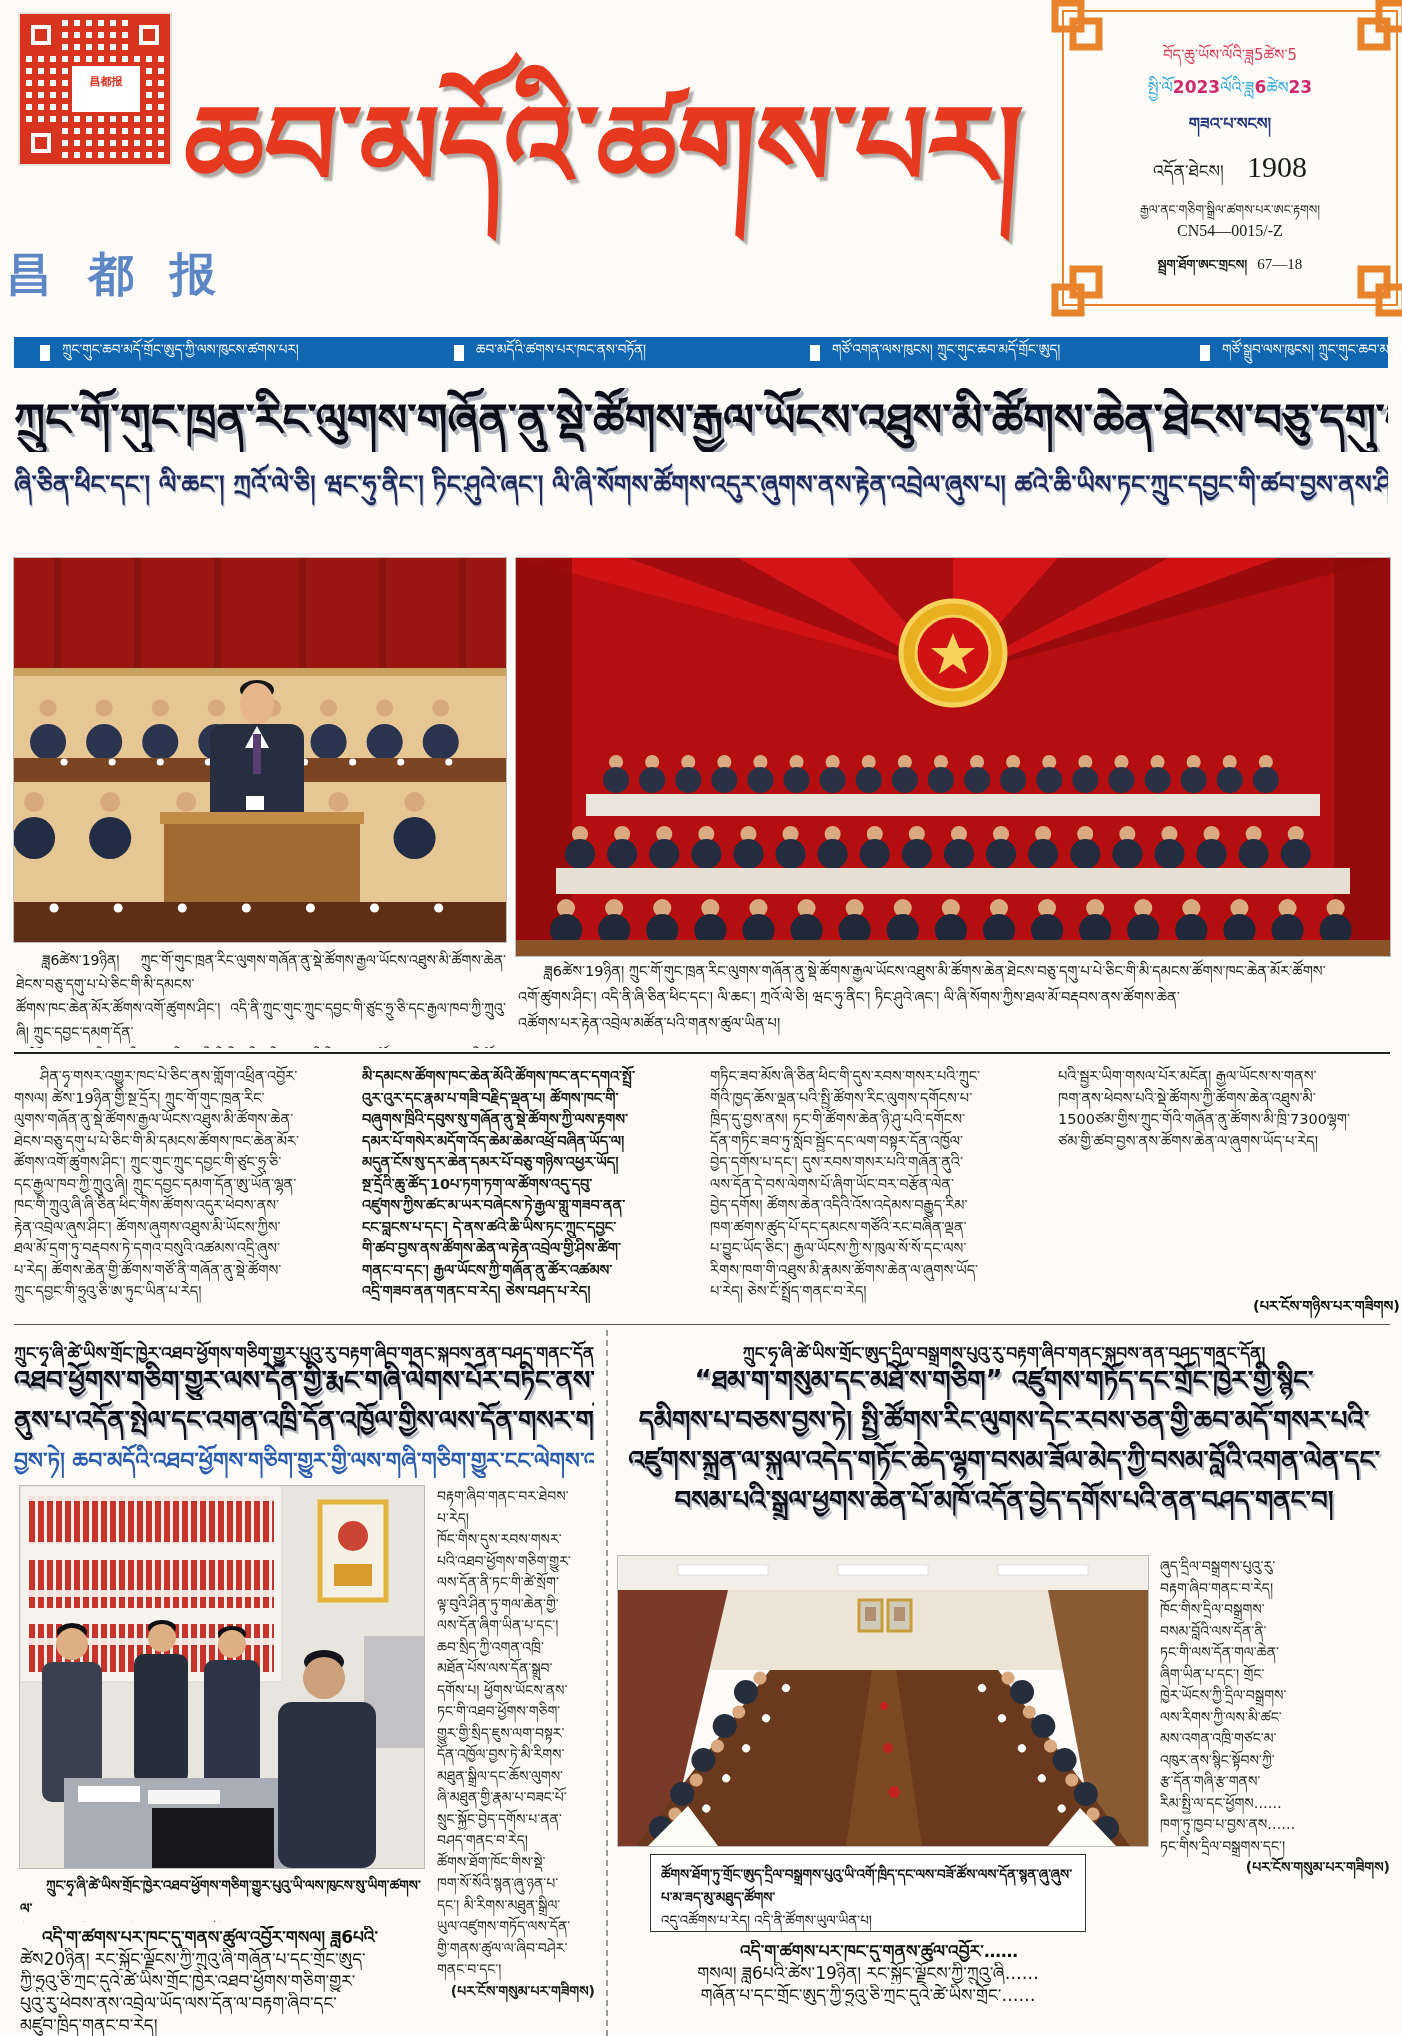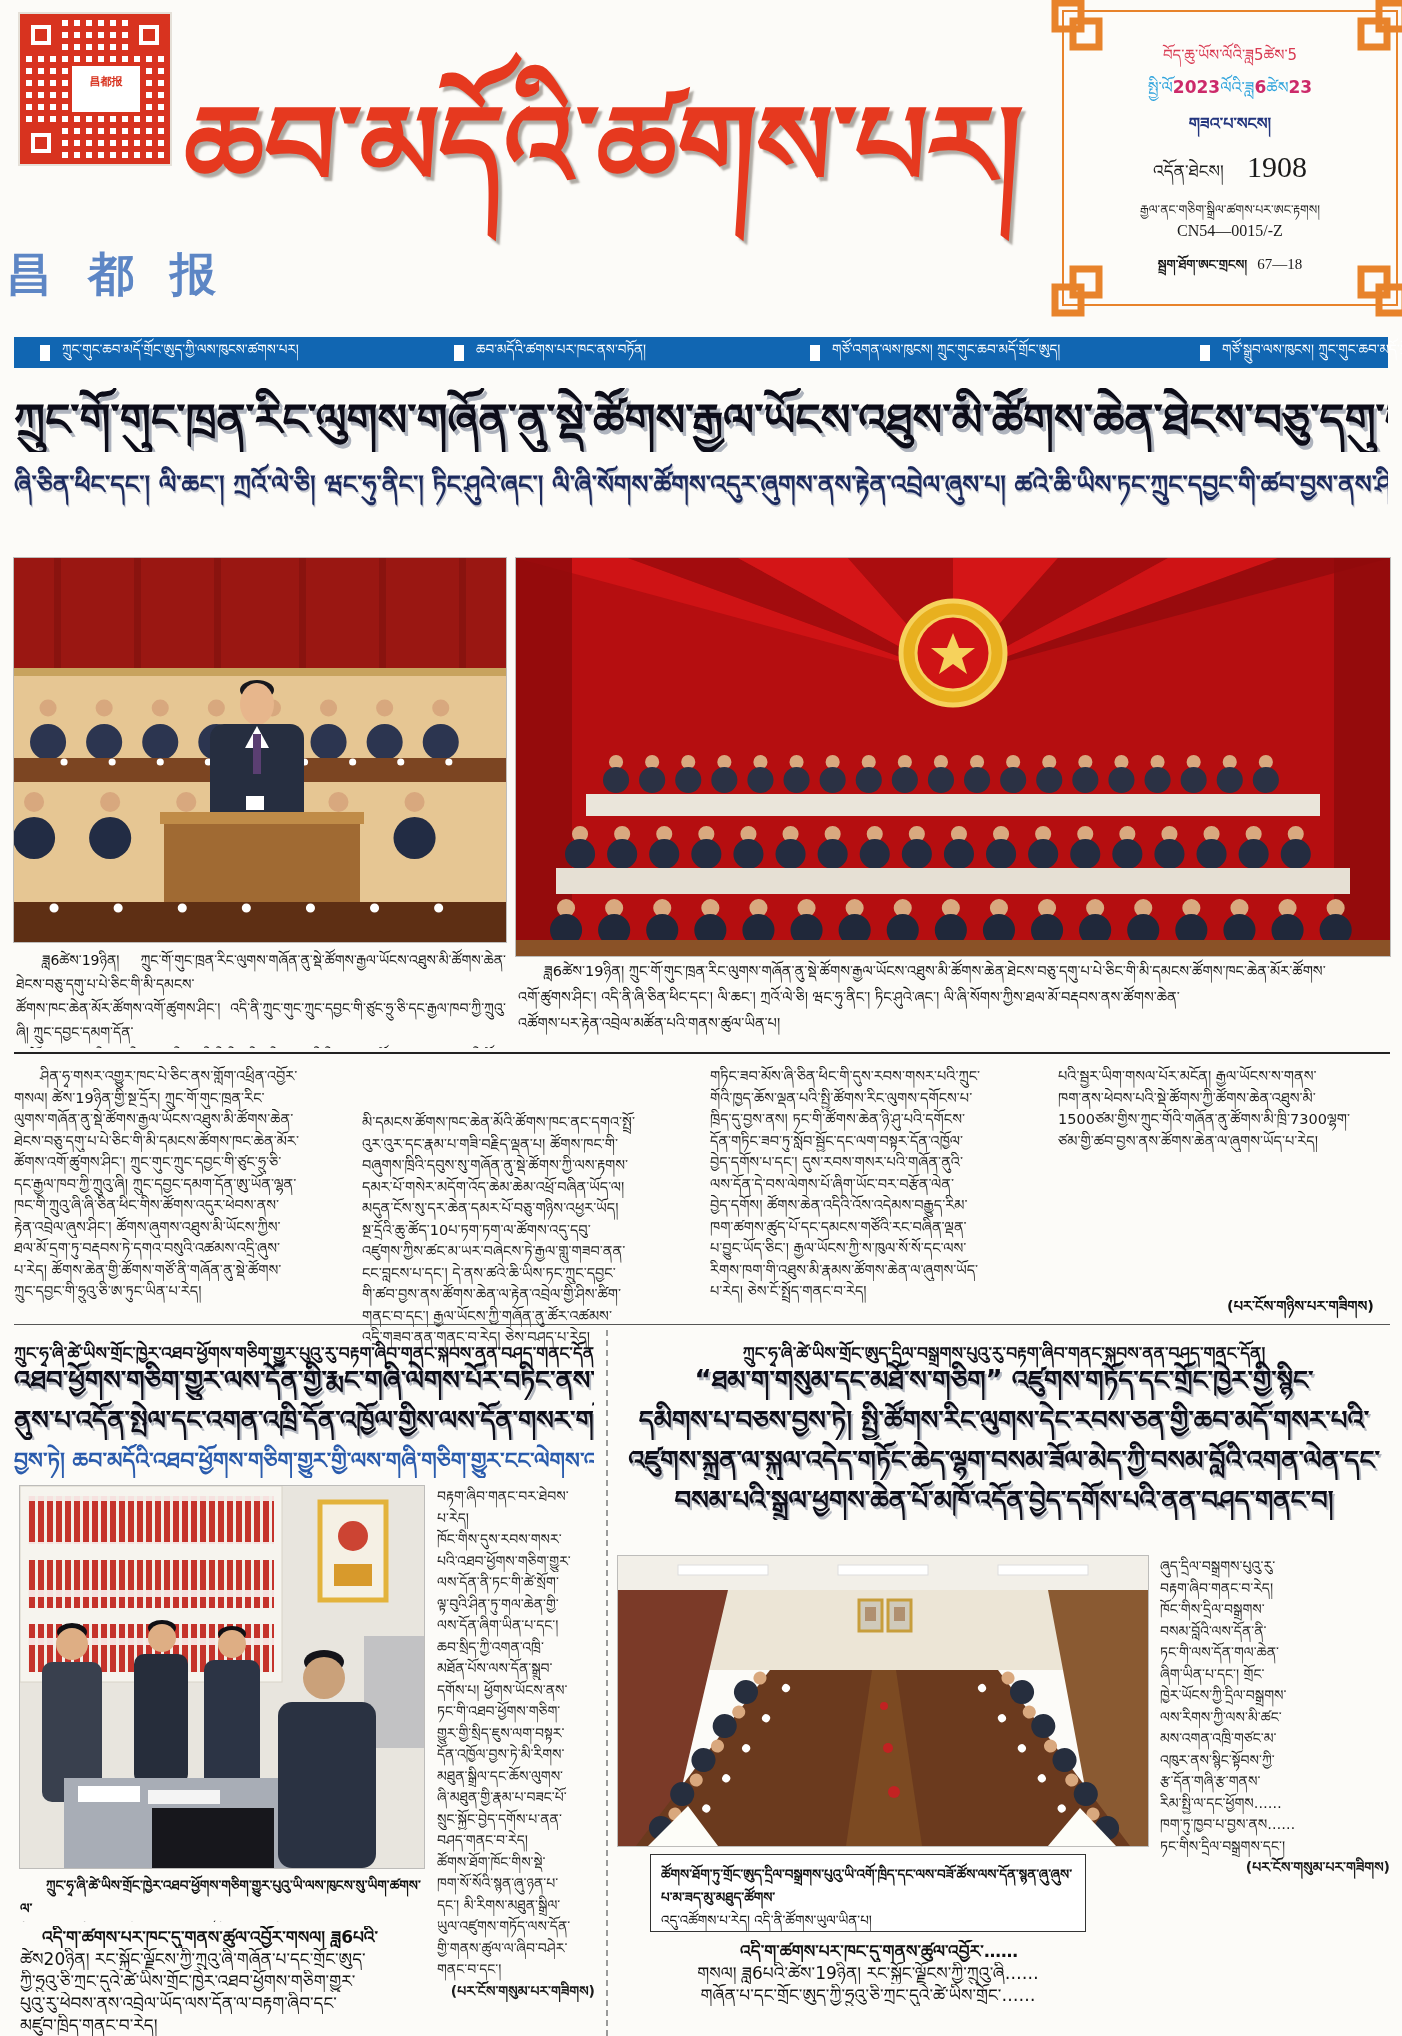--- a/index.html
+++ b/index.html
@@ -237,21 +237,21 @@
       <div>ལུགས་གཞོན་ནུ་སྡེ་ཚོགས་རྒྱལ་ཡོངས་འཐུས་མི་ཚོགས་ཆེན་</div>
       <div>ཐེངས་བཅུ་དགུ་པ་པེ་ཅིང་གི་མི་དམངས་ཚོགས་ཁང་ཆེན་མོར་</div>
       <div>ཚོགས་འགོ་ཚུགས་ཤིང་། ཀྲུང་གུང་ཀྲུང་དབྱང་གི་ཙུང་ཧྲུ་ཅི་</div>
       <div>དང་རྒྱལ་ཁབ་ཀྱི་ཀྲུའུ་ཞི། ཀྲུང་དབྱང་དམག་དོན་ཨུ་ཡོན་ལྷན་</div>
       <div>ཁང་གི་ཀྲུའུ་ཞི་ཞི་ཅིན་ཕིང་གིས་ཚོགས་འདུར་ཕེབས་ནས་</div>
       <div>རྟེན་འབྲེལ་ཞུས་ཤིང་། ཚོགས་ཞུགས་འཐུས་མི་ཡོངས་ཀྱིས་</div>
       <div>ཐལ་མོ་དྲག་ཏུ་བརྡབས་ཏེ་དགའ་བསུའི་འཚམས་འདྲི་ཞུས་</div>
       <div>པ་རེད། ཚོགས་ཆེན་གྱི་ཚོགས་གཙོ་ནི་གཞོན་ནུ་སྡེ་ཚོགས་</div>
       <div>ཀྲུང་དབྱང་གི་ཧྲུའུ་ཅི་ཨ་ཏུང་ཡིན་པ་རེད།</div>
     </div>
-  <div class="abs col" style="left:362px;top:1112px;width:332px;height:250px;">
+  <div class="abs col" style="left:362px;top:1066px;width:332px;height:250px;font-weight:bold;">
       <div>མི་དམངས་ཚོགས་ཁང་ཆེན་མོའི་ཚོགས་ཁང་ནང་དགའ་སྤྲོ་</div>
       <div>འུར་འུར་དང་རྣམ་པ་གཟི་བརྗིད་ལྡན་པ། ཚོགས་ཁང་གི་</div>
       <div>བཞུགས་ཁྲིའི་དབུས་སུ་གཞོན་ནུ་སྡེ་ཚོགས་ཀྱི་ལས་རྟགས་</div>
       <div>དམར་པོ་གསེར་མདོག་འོད་ཆེམ་ཆེམ་འཕྲོ་བཞིན་ཡོད་ལ།</div>
       <div>མདུན་ངོས་སུ་དར་ཆེན་དམར་པོ་བཅུ་གཉིས་འཕྱར་ཡོད།</div>
       <div>སྔ་དྲོའི་ཆུ་ཚོད་10པ་ཏག་ཏག་ལ་ཚོགས་འདུ་དབུ་</div>
       <div>འཛུགས་ཀྱིས་ཚང་མ་ཡར་བཞེངས་ཏེ་རྒྱལ་གླུ་གཟབ་ནན་</div>
       <div>ངང་བླངས་པ་དང་། དེ་ནས་ཚའེ་ཆི་ཡིས་ཏང་ཀྲུང་དབྱང་</div>
       <div>གི་ཚབ་བྱས་ནས་ཚོགས་ཆེན་ལ་རྟེན་འབྲེལ་གྱི་ཤིས་ཚིག་</div>
       <div>གནང་བ་དང་། རྒྱལ་ཡོངས་ཀྱི་གཞོན་ནུ་ཚོར་འཚམས་</div>
@@ -269,21 +269,21 @@
       <div>པ་བྱུང་ཡོད་ཅིང་། རྒྱལ་ཡོངས་ཀྱི་ས་ཁུལ་སོ་སོ་དང་ལས་</div>
       <div>རིགས་ཁག་གི་འཐུས་མི་རྣམས་ཚོགས་ཆེན་ལ་ཞུགས་ཡོད་</div>
       <div>པ་རེད། ཅེས་ངོ་སྤྲོད་གནང་བ་རེད།</div>
     </div>
   <div class="abs col" style="left:1058px;top:1066px;width:330px;height:200px;">
       <div>པའི་སྦྱར་ཡིག་གསལ་པོར་མངོན། རྒྱལ་ཡོངས་ས་གནས་</div>
       <div>ཁག་ནས་ཕེབས་པའི་སྡེ་ཚོགས་ཀྱི་ཚོགས་ཆེན་འཐུས་མི་</div>
       <div>1500ཙམ་གྱིས་ཀྲུང་གོའི་གཞོན་ནུ་ཚོགས་མི་ཁྲི་7300ལྷག་</div>
       <div>ཙམ་གྱི་ཚབ་བྱས་ནས་ཚོགས་ཆེན་ལ་ཞུགས་ཡོད་པ་རེད།</div>
     </div>
-  <div class="abs credit" style="left:1044px;top:1290px;width:330px;">(པར་ངོས་གཉིས་པར་གཟིགས)</div>
+  <div class="abs credit" style="left:1070px;top:1290px;width:330px;">(པར་ངོས་གཉིས་པར་གཟིགས)</div>
 
   <div class="abs rule" style="left:14px;top:1324px;width:1376px;height:1px;background:#555;"></div>
   <div class="abs vdash" style="left:606px;top:1330px;height:706px;width:0;"></div>
 
   <div class="abs kicker" style="left:14px;top:1334px;width:580px;">ཀྲུང་ཧྭ་ཞི་ཚེ་ཡིས་གྲོང་ཁྱེར་འཐབ་ཕྱོགས་གཅིག་གྱུར་པུའུ་རུ་བརྟག་ཞིབ་གནང་སྐབས་ནན་བཤད་གནང་དོན།</div>
   <div class="abs big-line" style="left:14px;top:1360px;width:580px;height:40px;line-height:40px;">འཐབ་ཕྱོགས་གཅིག་གྱུར་ལས་དོན་གྱི་རྨང་གཞི་ལེགས་པོར་བཏིང་ནས་སྣེ་ཁྲིད་</div>
   <div class="abs big-line" style="left:14px;top:1400px;width:580px;height:40px;line-height:40px;">ནུས་པ་འདོན་སྤེལ་དང་འགན་འཁྲི་དོན་འཁྱོལ་གྱིས་ལས་དོན་གསར་གཏོད་</div>
   <div class="abs blue-line" style="left:14px;top:1444px;width:580px;height:34px;line-height:34px;">བྱས་ཏེ། ཆབ་མདོའི་འཐབ་ཕྱོགས་གཅིག་གྱུར་གྱི་ལས་གཞི་གཅིག་གྱུར་ངང་ལེགས་འགྲུབ་ཡོང་བར་སྐུལ་འདེད་གཏོང་དགོས་པ།</div>
 
   <svg class="abs photo" style="left:20px;top:1486px;" width="404" height="382" viewBox="0 0 404 382">

